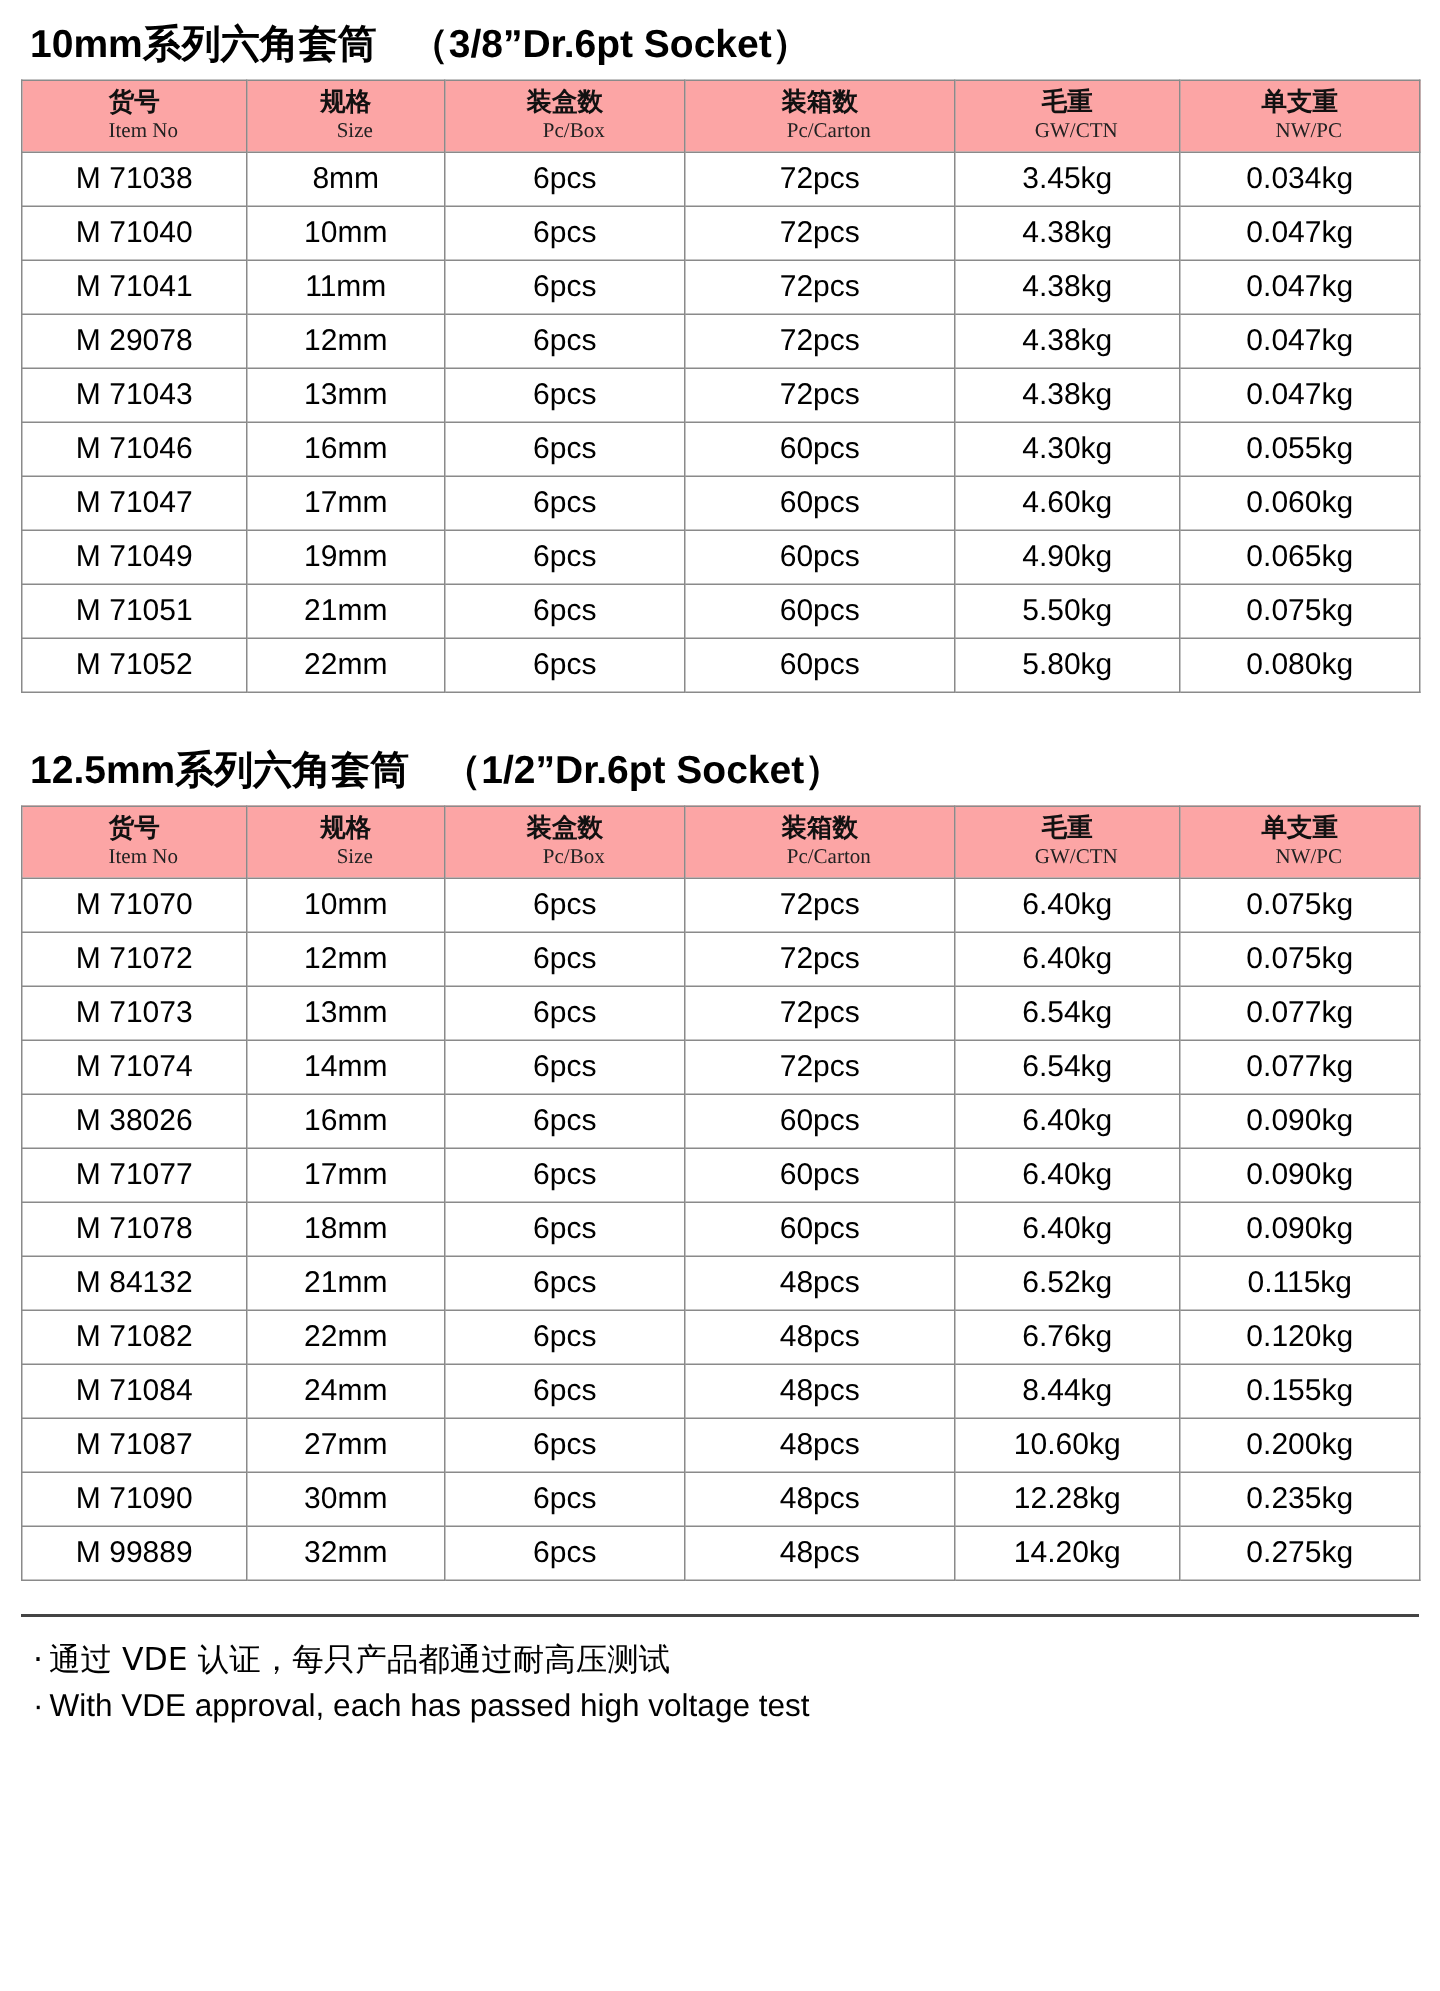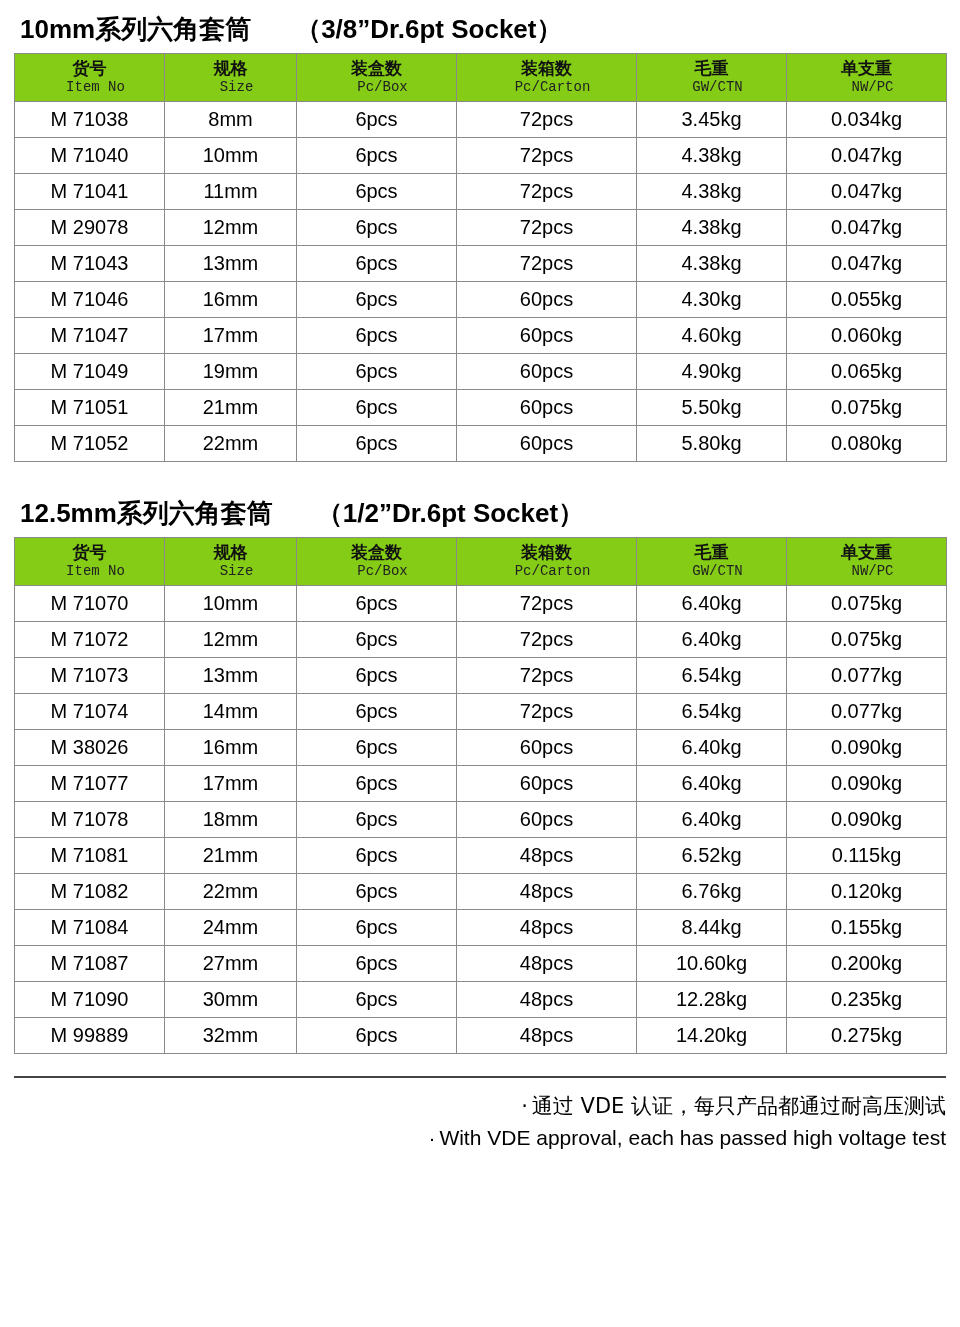--- a/index.html
+++ b/index.html
@@ -30,52 +30,51 @@
     padding: 4px 0 6px 6px;
     white-space: nowrap;
   }
   .section-title .cn {
     font-family: Liberation Sans, sans-serif;
     font-size: 26px;
   }
   .section-title .en {
     font-family: "Liberation Sans", sans-serif;
     font-size: 26px;
-    margin-left: 22px;
   }
   .title-gap { display:inline-block; width: 22px; }
 
   
   table.spec {
     border-collapse: collapse;
     width: 932px;
     margin: 0 0 0 0;
     table-layout: fixed;
   }
   table.spec th, table.spec td {
     border: 1px solid #8a8a8a;
     text-align: center;
     vertical-align: middle;
   }
   table.spec thead th {
-    background: #84cc16;
+    background: #fca5a5;
     padding: 4px 0 4px 0;
     font-weight: normal;
   }
   .hdr-cn {
     display: block;
     font-family: "DejaVu Sans", sans-serif;
     font-size: 17px;
     font-weight: bold;
     color: #111;
     line-height: 1.25;
   }
   .hdr-en {
     display: block;
-    font-family: Liberation Mono, monospace;
+    font-family: Liberation Serif, serif;
     font-size: 14px;
     color: #222;
     line-height: 1.25;
     padding-left: 12px;
   }
   table.spec tbody td {
     font-size: 20px;
     height: 35px;
     padding: 0;
     color: #000;
@@ -98,21 +97,20 @@
     margin-top: 22px;
     border-top: 2px solid #444;
     padding-top: 12px;
     padding-left: 8px;
   }
   .note-line {
     font-size: 21px;
     color: #000;
     line-height: 1.55;
     white-space: nowrap;
-    text-align: right;
   }
   .note-line .bullet { margin-right: 4px; }
   .note-cn { font-family: "DejaVu Sans", sans-serif; }
   .note-en { font-family: "Liberation Sans", sans-serif; }
 </style>
 </head>
 <body>
 
 <div class="page">
 
@@ -335,21 +333,21 @@
       </tr>
       <tr>
         <td>M 71078</td>
         <td>18mm</td>
         <td>6pcs</td>
         <td class="up">60pcs</td>
         <td class="dn">6.40kg</td>
         <td class="dn">0.090kg</td>
       </tr>
       <tr>
-        <td>M 71081</td>
+        <td>M 84132</td>
         <td>21mm</td>
         <td>6pcs</td>
         <td>48pcs</td>
         <td>6.52kg</td>
         <td>0.115kg</td>
       </tr>
       <tr>
         <td>M 71082</td>
         <td>22mm</td>
         <td>6pcs</td>

